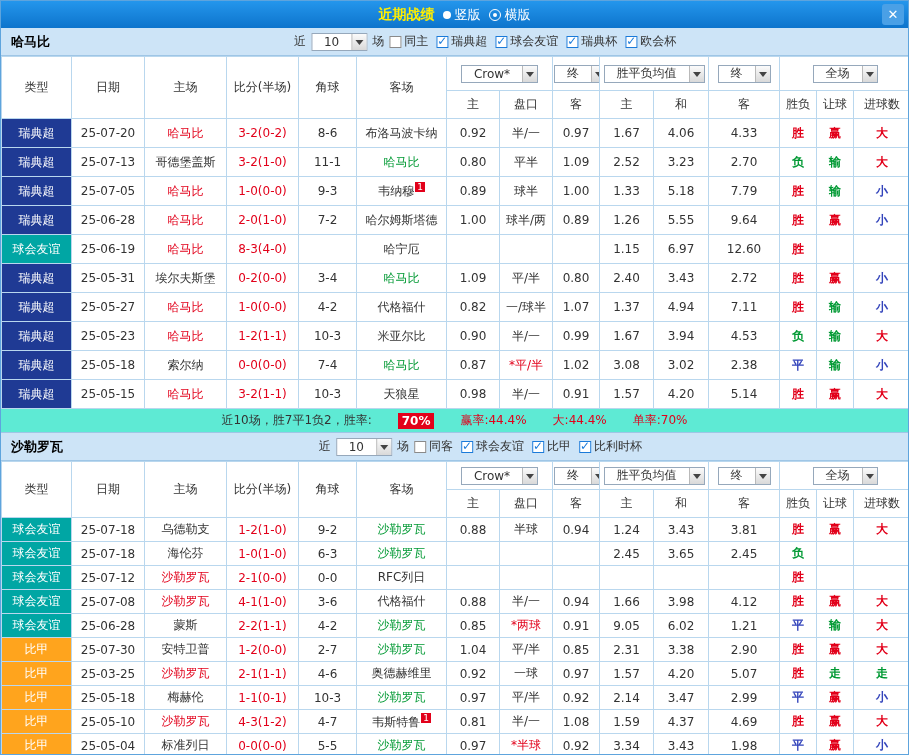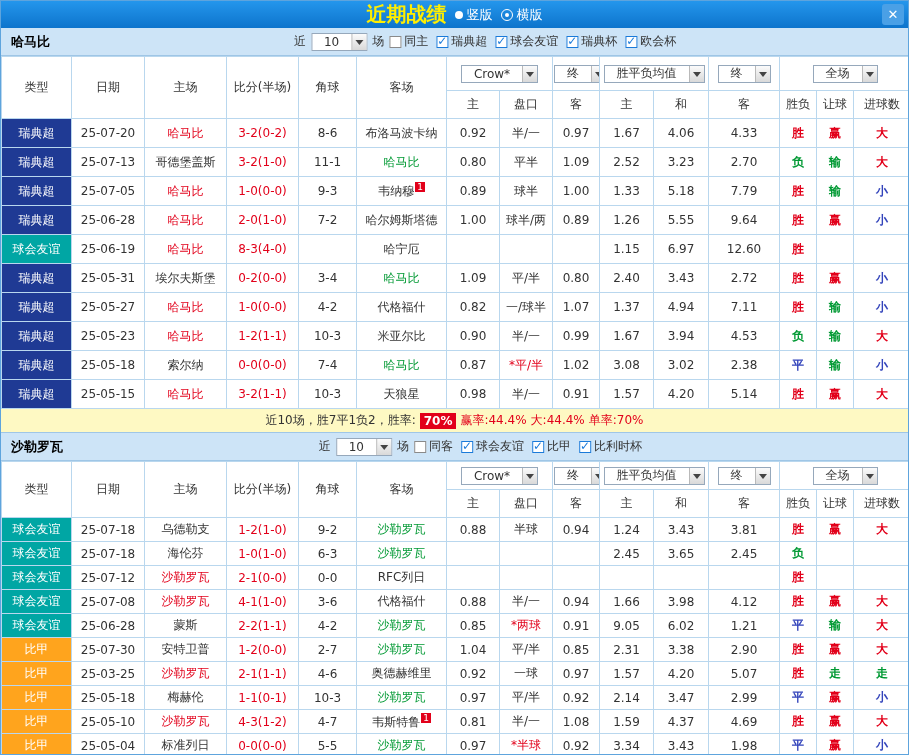--- a/index.html
+++ b/index.html
@@ -1,21 +1,21 @@
 <!DOCTYPE html>
 <html><head>
 <meta charset="utf-8">
 <style>
   * { margin:0; padding:0; box-sizing:border-box; }
   body { font-family:"DejaVu Sans","Liberation Sans",sans-serif; background:#fff; }
   .app { width:909px; height:755px; overflow:hidden; border:1px solid #5ea4dd; background:#fff; position:relative; }
 
   
   .titlebar { height:27px; background:linear-gradient(#2496ec,#0d74cc); display:flex; align-items:center; justify-content:center; gap:8px; position:relative; }
-  .title { color:#ffee00; font-weight:bold; font-size:20px;font-family:Liberation Serif, serif; }
+  .title { color:#ffee00; font-weight:bold; font-size:14px;font-family:Liberation Serif, serif; }
   .radio-item { display:inline-flex; align-items:center; gap:4px; color:#fff; font-size:13px; cursor:pointer; }
   .radio-unsel { width:8px; height:8px; background:#fff; border-radius:50%; display:inline-block; }
   .radio-sel { width:12px; height:12px; border:1px solid #fff; border-radius:50%; display:inline-block; position:relative; }
   .radio-sel::after { content:""; position:absolute; inset:3px; background:#fff; border-radius:50%; }
   .close-btn { position:absolute; right:4px; top:3px; width:22px; height:21px; background:#4aa0e6; color:#fff;
                text-align:center; line-height:21px; border-radius:3px; font-size:13px; cursor:pointer; }
 
   
   .team-bar { height:28px; background:#cde4f7; border-bottom:1px solid #9fc6e6; display:flex; align-items:center; position:relative; font-size:12px; color:#333; }
   .team-name { font-weight:bold; color:#000; font-size:13px; padding-left:10px; }
@@ -43,21 +43,21 @@
 
   td.league { color:#fff; }
   td.score { color:#e2001a; }
   td.t-red { color:#e2001a; cursor:pointer; }
   td.t-green { color:#009933; cursor:pointer; }
   td.hc-red { color:#e2001a; }
   td.res { font-weight:bold; }
   .sup-badge { display:inline-block; background:#e2001a; color:#fff; font-size:9px; line-height:10px; padding:0 2px; margin-left:1px; vertical-align:super; }
 
   
-  .summary-row { height:24px; border-bottom:1px solid #9fc6e6; display:flex; align-items:center; justify-content:center; gap:4px; font-size:12px; background:#fef9c3; }
+  .summary-row { height:24px; border-bottom:1px solid #9fc6e6; display:flex; align-items:center; justify-content:center; gap:26px; font-size:12px; background:#5eead4; }
   .sum-prefix { color:#333; }
   .pct { background:#e2001a; color:#fff; font-weight:bold; padding:1px 4px; }
   .stat { color:#e2001a; }
 </style>
 </head>
 <body>
 
 <div class="app">
 
   <div class="titlebar">

